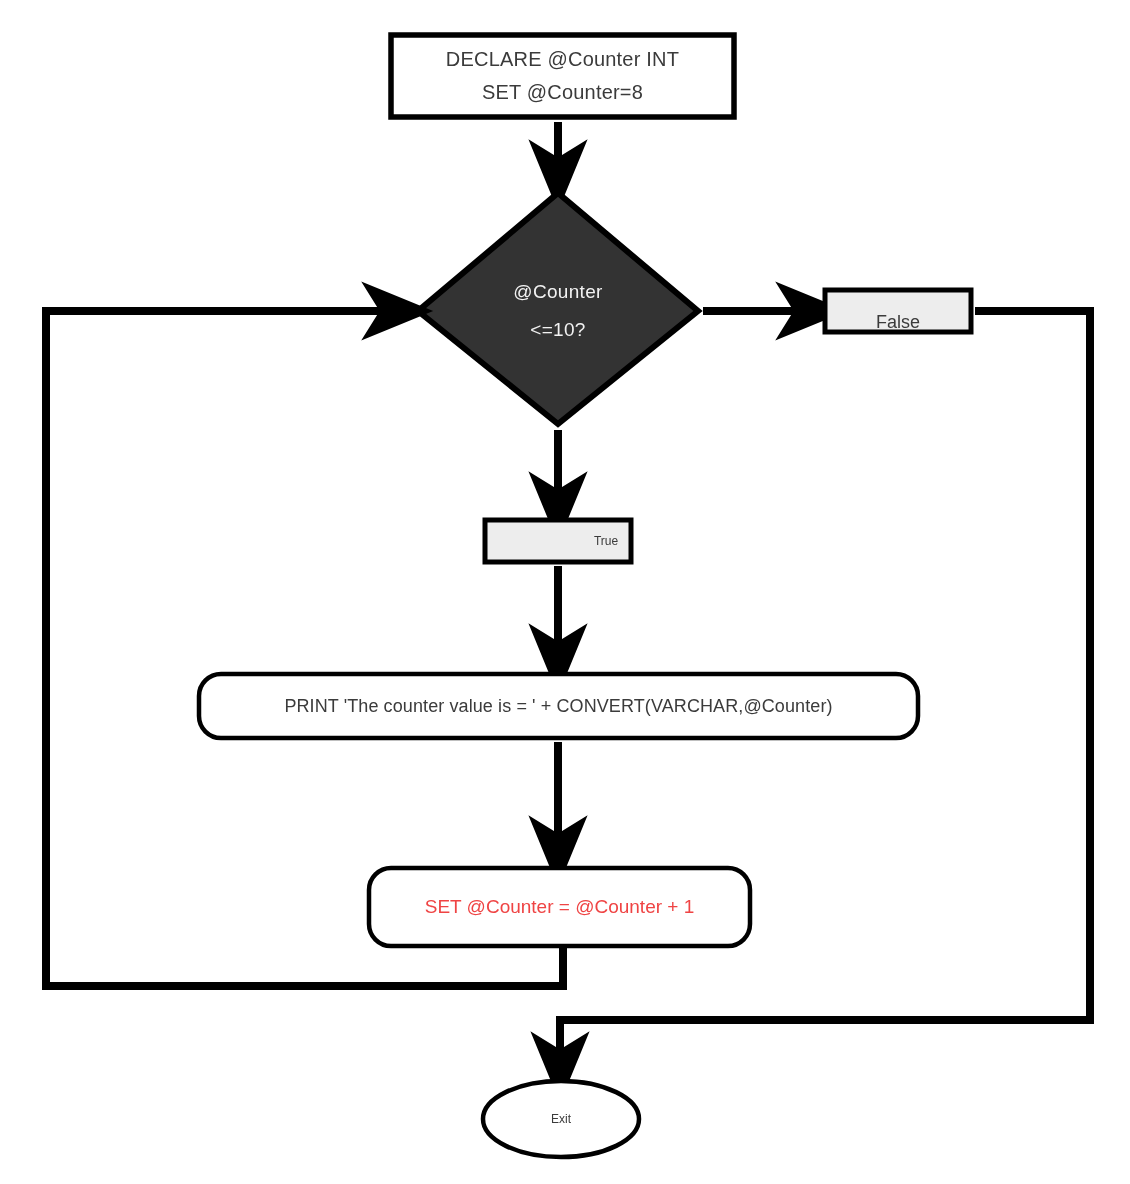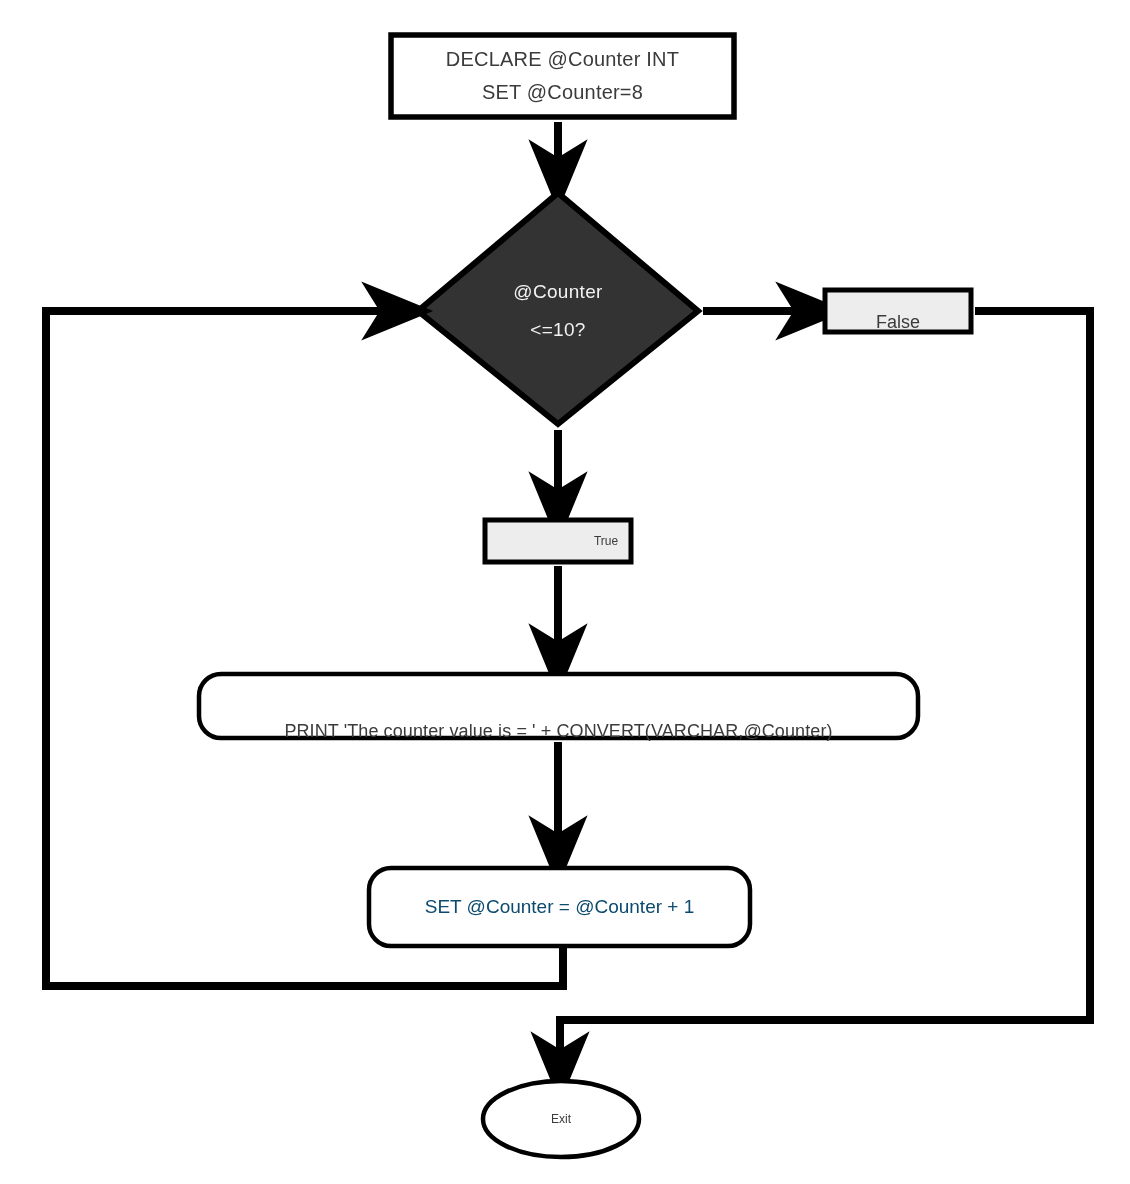--- a/index.html
+++ b/index.html
@@ -46,25 +46,25 @@
   .t-false {
     left: 824px; top: 288px; width: 148px; height: 45px;
     font-size: 18px; color: #3b3b3b; justify-content: flex-end;
   }
   .t-true {
     left: 484px; top: 518px; width: 148px; height: 45px;
     font-size: 12px; color: #3b3b3b; margin-left: 48px;
   }
   .t-print {
     left: 197px; top: 672px; width: 723px; height: 68px;
-    font-size: 18px; color: #3b3b3b; letter-spacing: 0.1px; margin-top: 25px;
+    font-size: 18px; color: #3b3b3b; letter-spacing: 0.1px;
   }
   .t-set {
     left: 367px; top: 866px; width: 385px; height: 82px;
-    font-size: 19px; color: #0c4a6e;
+    font-size: 19px; color: #ef4444;
   }
   .t-exit {
     left: 485px; top: 1080px; width: 152px; height: 78px;
     font-size: 12px; color: #3b3b3b;
   }
   .line { display: block; }
 </style>
 </head>
 <body>
 

